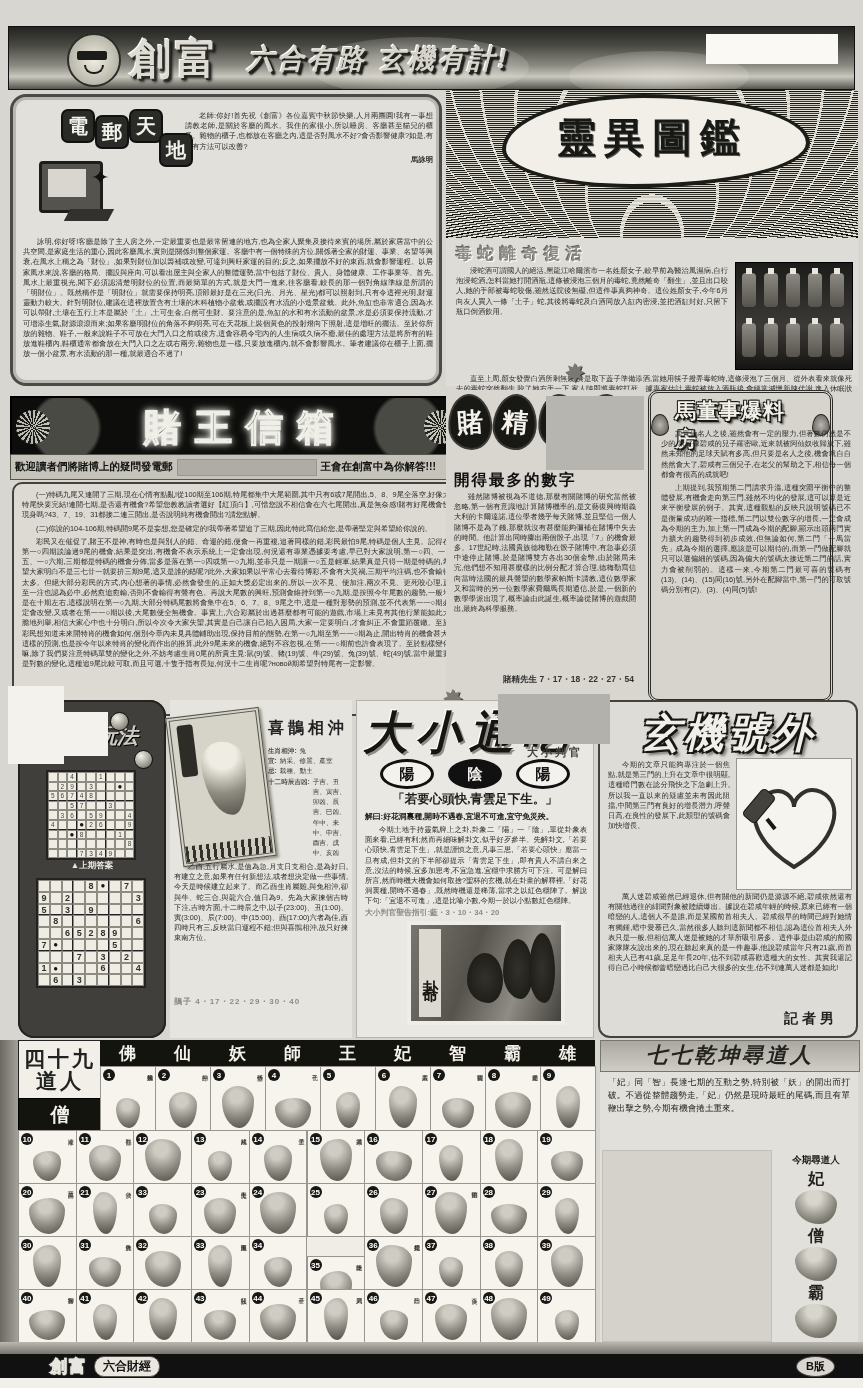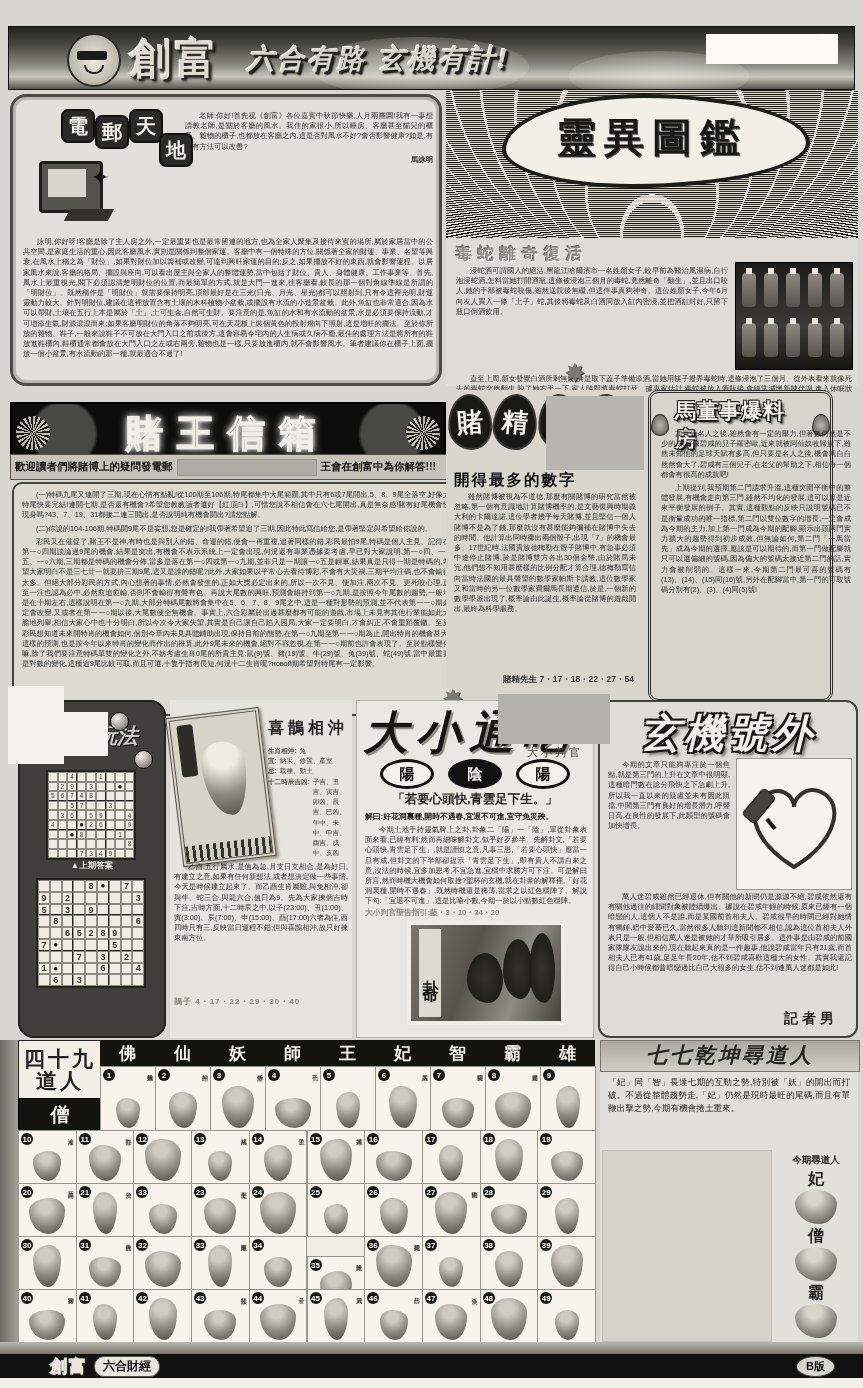--- a/index.html
+++ b/index.html
@@ -54,24 +54,24 @@
   .snakephoto{position:absolute;left:289px;top:172px;width:116px;height:106px;background:linear-gradient(180deg,#1c1c1a,#3c3a36 60%,#151513);
     border:1px solid #000;overflow:hidden;}
   .bottle{position:absolute;width:14px;height:34px;background:linear-gradient(180deg,#8d8b83,#55534b);border-radius:4px;}
   .bottle:before{content:"";position:absolute;left:4px;top:-5px;width:6px;height:6px;background:#e8e6de;}
   .ghost-body2{position:absolute;left:10px;top:284px;width:396px;height:58px;}
   .ghost-cap{position:absolute;left:10px;top:348px;font-size:7.5px;color:#98968e;font-weight:bold;}
   .star{position:absolute;color:#7b7973;font-size:26px;text-shadow:1px 1px 0 #3c3c38;}
 
   
   .wang{left:10px;top:390px;width:432px;height:312px;}
-  .wang-banner{position:absolute;left:0;top:12px;width:432px;height:60px;background:
+  .wang-banner{position:absolute;left:0;top:6px;width:432px;height:60px;background:
      radial-gradient(circle at 12% 50%,#4a4a44 0 8%,transparent 9%),
      radial-gradient(circle at 88% 50%,#4a4a44 0 8%,transparent 9%),#0d0d0b;
-     border:2px solid #000;display:flex;align-items:center;justify-content:center;}
+     border:2px solid #000;display:flex;align-items:center;justify-content:center;padding-left:18px;}
   .wang-title{font-size:37px;font-weight:bold;letter-spacing:14px;color:#171715;
     text-shadow:0 0 2px #fff,0 0 6px #fff,0 0 10px #cfcfc7;-webkit-text-stroke:1.2px #efefe7;}
   .firework{position:absolute;width:34px;height:34px;border-radius:50%;
     background:repeating-conic-gradient(#d8d6cc 0 9deg,#1c1c18 9deg 18deg);opacity:.85;}
   .wang-strip{position:absolute;left:0;top:64px;width:432px;height:24px;background:#c6c4ba;border:1px solid #55534b;
     display:flex;align-items:center;gap:4px;padding:0 4px;font-size:10.5px;font-weight:bold;color:#111;white-space:nowrap;overflow:hidden;}
   .strip-redact{display:inline-block;width:138px;height:15px;background:#aeaca4;border:1px solid #98968e;flex:none;}
   .wang-lettersbox{position:absolute;left:2px;top:92px;width:428px;height:218px;background:#dcdad2;
     border:2px solid #44423c;border-radius:10px;padding:6px 8px;}
 
@@ -118,21 +118,21 @@
   .minfo{position:absolute;left:98px;top:46px;width:82px;height:112px;font-size:6.6px;line-height:1.55;color:#3a3832;overflow:hidden;}
   .mrow{display:flex;}
   .mlab{color:#55534b;flex:none;margin-right:3px;font-weight:bold;}
   .magpie-body{position:absolute;left:4px;top:162px;width:174px;height:128px;}
   .magpie-nums{position:absolute;left:4px;top:296px;font-size:8px;color:#8e8c84;font-weight:bold;letter-spacing:1px;}
 
   
   .bigsmall{left:356px;top:700px;width:238px;height:338px;background:#eae8e2;border:1px solid #b5b3ab;}
   .bs-title{position:absolute;left:6px;top:2px;width:226px;font-size:45px;font-weight:bold;font-style:italic;
     font-family:"Liberation Serif",serif;color:#151511;text-shadow:2px 2px 0 #8e8c84,-1px -1px 0 #fff;letter-spacing:8px;white-space:nowrap;}
-  .bs-sub{position:absolute;right:10px;top:44px;font-size:11px;font-weight:normal;color:#44423c;letter-spacing:3px;}
+  .bs-sub{position:absolute;right:10px;top:44px;font-size:11px;font-weight:bold;color:#44423c;letter-spacing:3px;}
   .bs-badges{position:absolute;left:0;top:58px;width:100%;display:flex;justify-content:center;gap:14px;}
   .badge{width:48px;height:24px;border:3px solid #111;border-radius:50%;background:#f4f2ec;color:#111;
     display:flex;align-items:center;justify-content:center;font-size:15px;font-weight:bold;}
   .badge.inv{background:#111;color:#f4f2ec;}
   .bs-quote{position:absolute;left:0;top:90px;width:100%;text-align:center;font-family:"Liberation Serif",serif;
     font-size:12.5px;font-weight:bold;color:#1c1c18;}
   .bs-jie{position:absolute;left:8px;top:110px;width:222px;font-size:7.8px;font-weight:bold;color:#171713;}
   .bs-body{position:absolute;left:8px;top:124px;width:222px;height:80px;}
   .bs-ind{position:absolute;left:8px;top:206px;font-size:7.8px;color:#8e8c84;font-weight:bold;}
   .guaphoto{position:absolute;left:50px;top:220px;width:150px;height:96px;border:4px solid #efede7;

